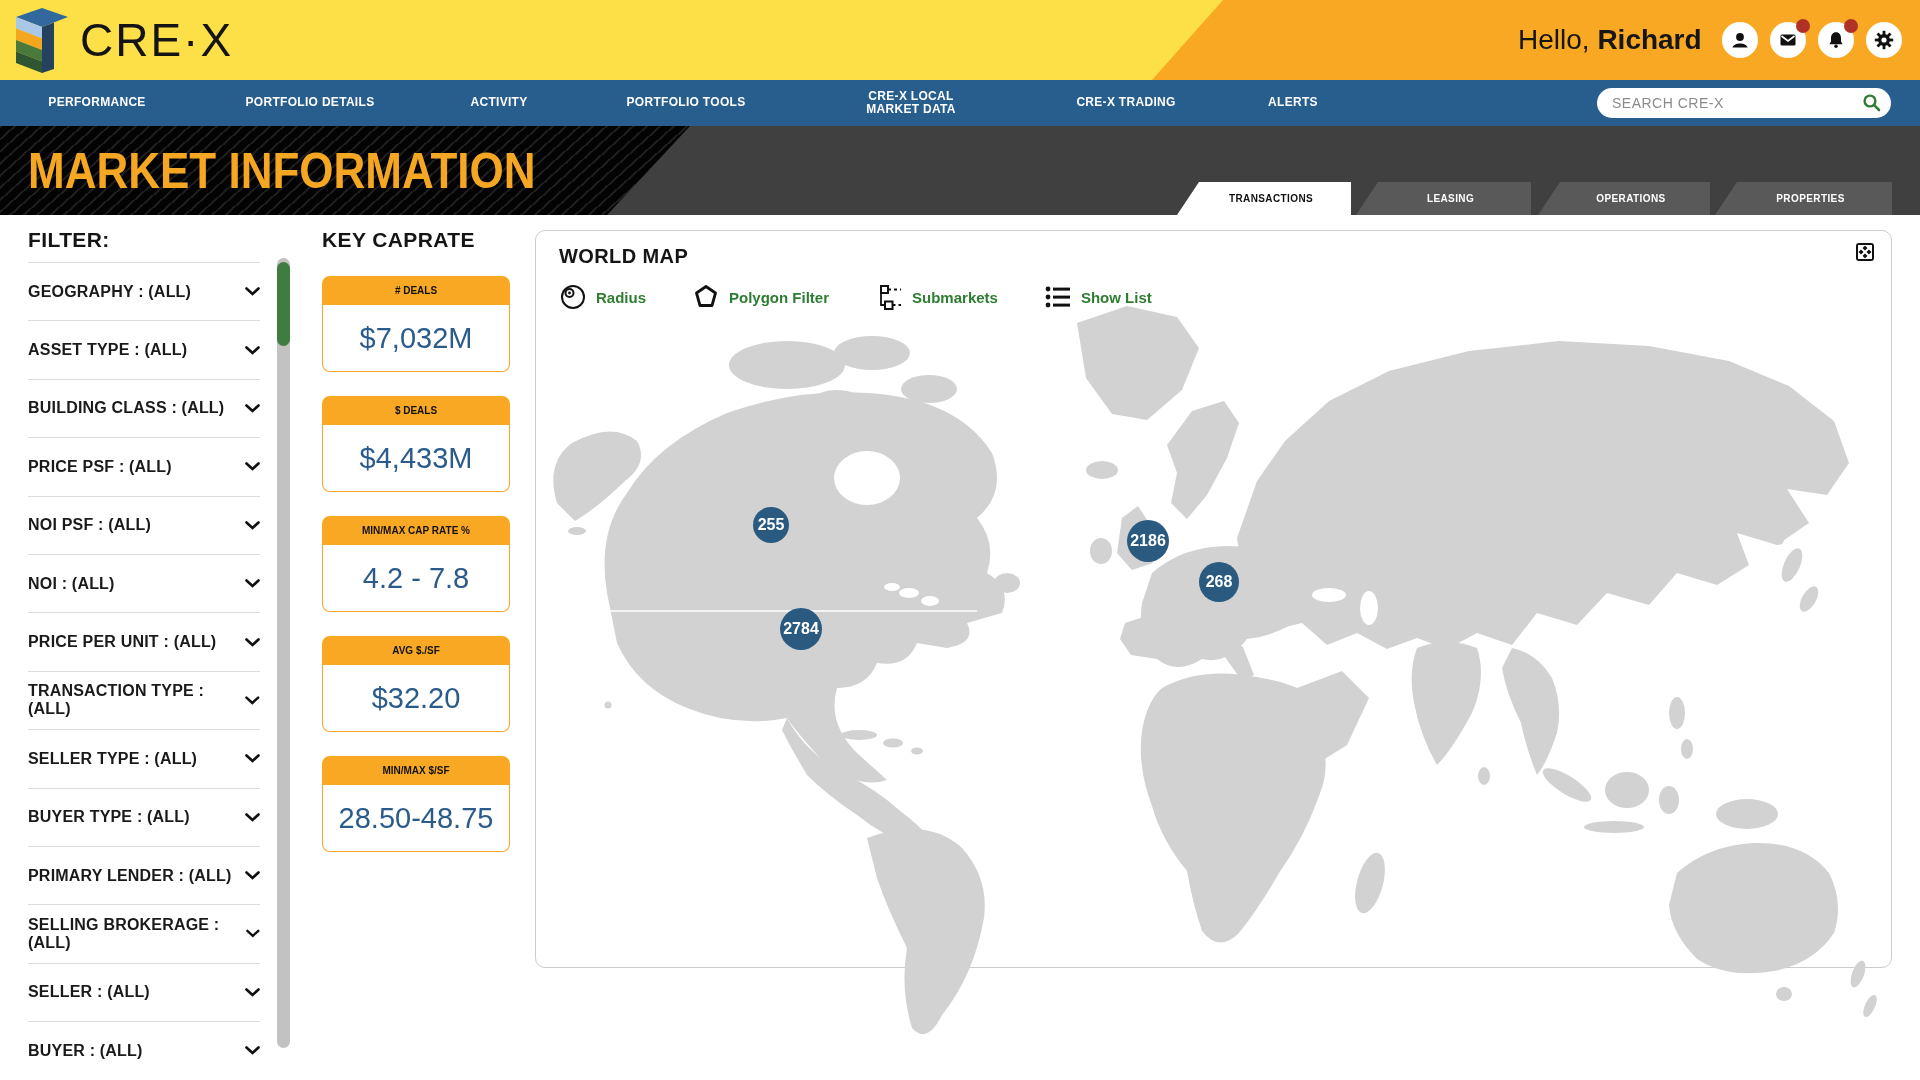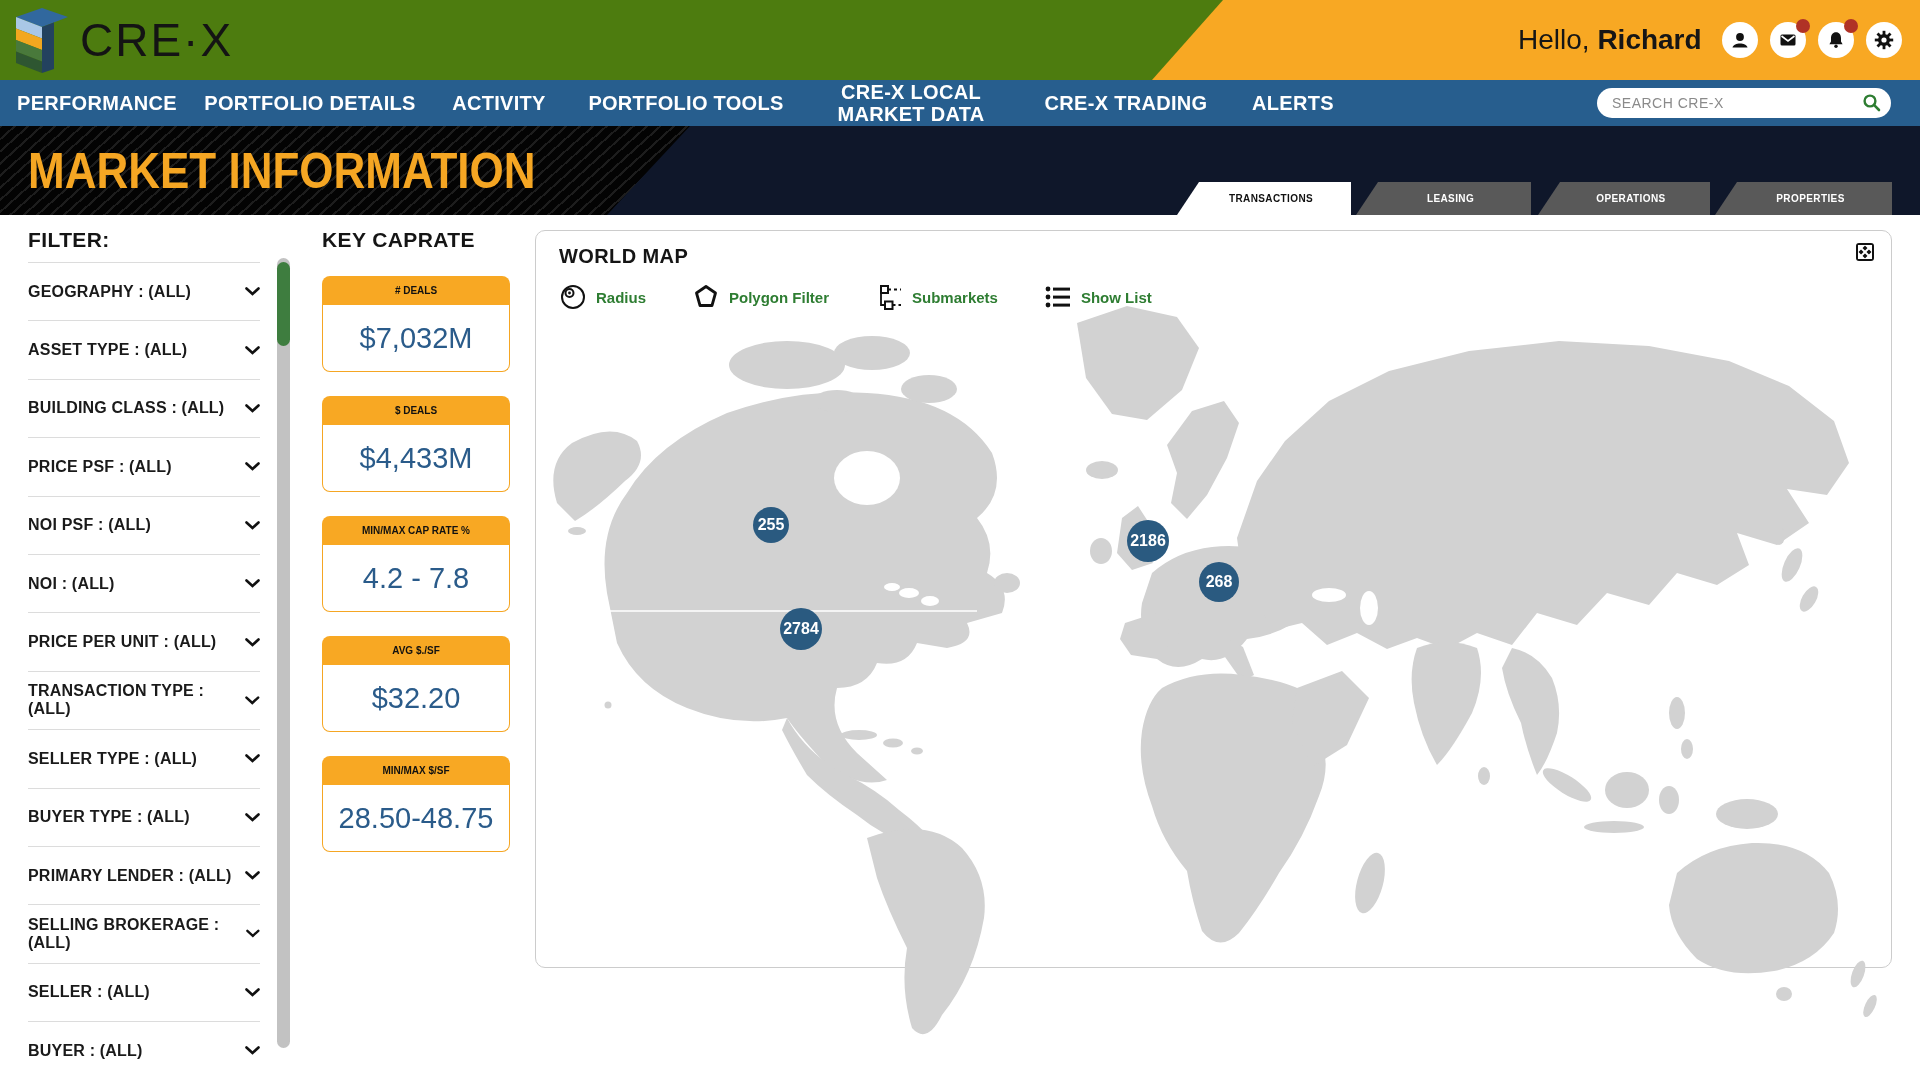--- a/index.html
+++ b/index.html
@@ -1,50 +1,50 @@
 <!DOCTYPE html>
 <html><head>
 <meta charset="utf-8">
 <style>
   * { margin:0; padding:0; box-sizing:border-box; }
   html,body { width:1920px; height:1080px; overflow:hidden; background:#fff;
               font-family:"Liberation Sans", sans-serif; }
   .app { position:relative; width:1920px; height:1080px; background:#fff; }
 
   
-  .header { position:absolute; left:0; top:0; width:1920px; height:80px; background:#4d7c0f; }
+  .header { position:absolute; left:0; top:0; width:1920px; height:80px; background:#fde047; }
   .header-yellow { position:absolute; inset:0;
       clip-path:polygon(1223px 0, 1920px 0, 1920px 80px, 1152px 80px);
       background:#F8A823; }
   .brand { position:absolute; left:14px; top:6px; display:flex; align-items:center; gap:8px; }
   .brand-text { font-size:46px; color:#141414; letter-spacing:2px; font-weight:normal; }
   .greeting { position:absolute; left:1518px; top:0; height:80px; display:flex; align-items:center;
       font-size:28px; color:#161616; white-space:pre; }
   .greeting b { font-weight:bold; }
   .hicons { position:absolute; left:1722px; top:22px; display:flex; gap:12px; }
   .hbtn { position:relative; width:36px; height:36px; border-radius:50%; background:#fff;
       display:flex; align-items:center; justify-content:center; cursor:pointer; }
   .badge { position:absolute; top:-3px; right:-4px; width:14px; height:14px; border-radius:50%;
       background:#B03226; }
 
   
   .nav { position:absolute; left:0; top:80px; width:1920px; height:46px; background:#275E8E; }
   .nav-item { position:absolute; top:0; height:46px; transform:translateX(-50%);
       display:flex; align-items:center; justify-content:center; text-align:center;
-      color:#fff; font-weight:bold; font-size:20px; letter-spacing:.3px; line-height:1.1;
+      color:#fff; font-weight:bold; font-size:12px; letter-spacing:.3px; line-height:1.1;
       cursor:pointer; white-space:pre-line; }
   .search-wrap { position:absolute; left:1597px; top:8px; width:294px; height:30px; }
   .search-input { width:100%; height:100%; border:none; border-radius:15px; background:#fff;
       padding:0 36px 0 15px; font-size:14px; color:#555; letter-spacing:.5px;
       font-family:"Liberation Sans", sans-serif; outline:none; }
   .search-input::placeholder { color:#8a8a8a; }
   .search-ic { position:absolute; right:9px; top:5px; }
 
   
-  .banner { position:absolute; left:0; top:126px; width:1920px; height:89px; background:#0f172a; }
+  .banner { position:absolute; left:0; top:126px; width:1920px; height:89px; background:#404040; }
   .banner-stripes { position:absolute; left:0; top:0; width:690px; height:89px;
       clip-path:polygon(0 0, 690px 0, 607px 89px, 0 89px);
       background:repeating-linear-gradient(138deg, #1d1d1d 0 2px, #030303 2px 9px); }
   .banner-title { position:absolute; left:28px; top:0; height:89px; display:flex; align-items:center;
       color:#F5A623; font-size:50px; font-weight:bold; letter-spacing:0;
       transform:scaleX(.88); transform-origin:left center; }
   .tab { position:absolute; bottom:0; height:33px; display:flex; align-items:center; justify-content:center;
       padding-left:14px; font-size:10px; font-weight:bold; letter-spacing:.4px; cursor:pointer;
       clip-path:polygon(22px 0, 100% 0, 100% 100%, 0 100%); }
   .tab.inactive { background:#595959; color:#fff; }

